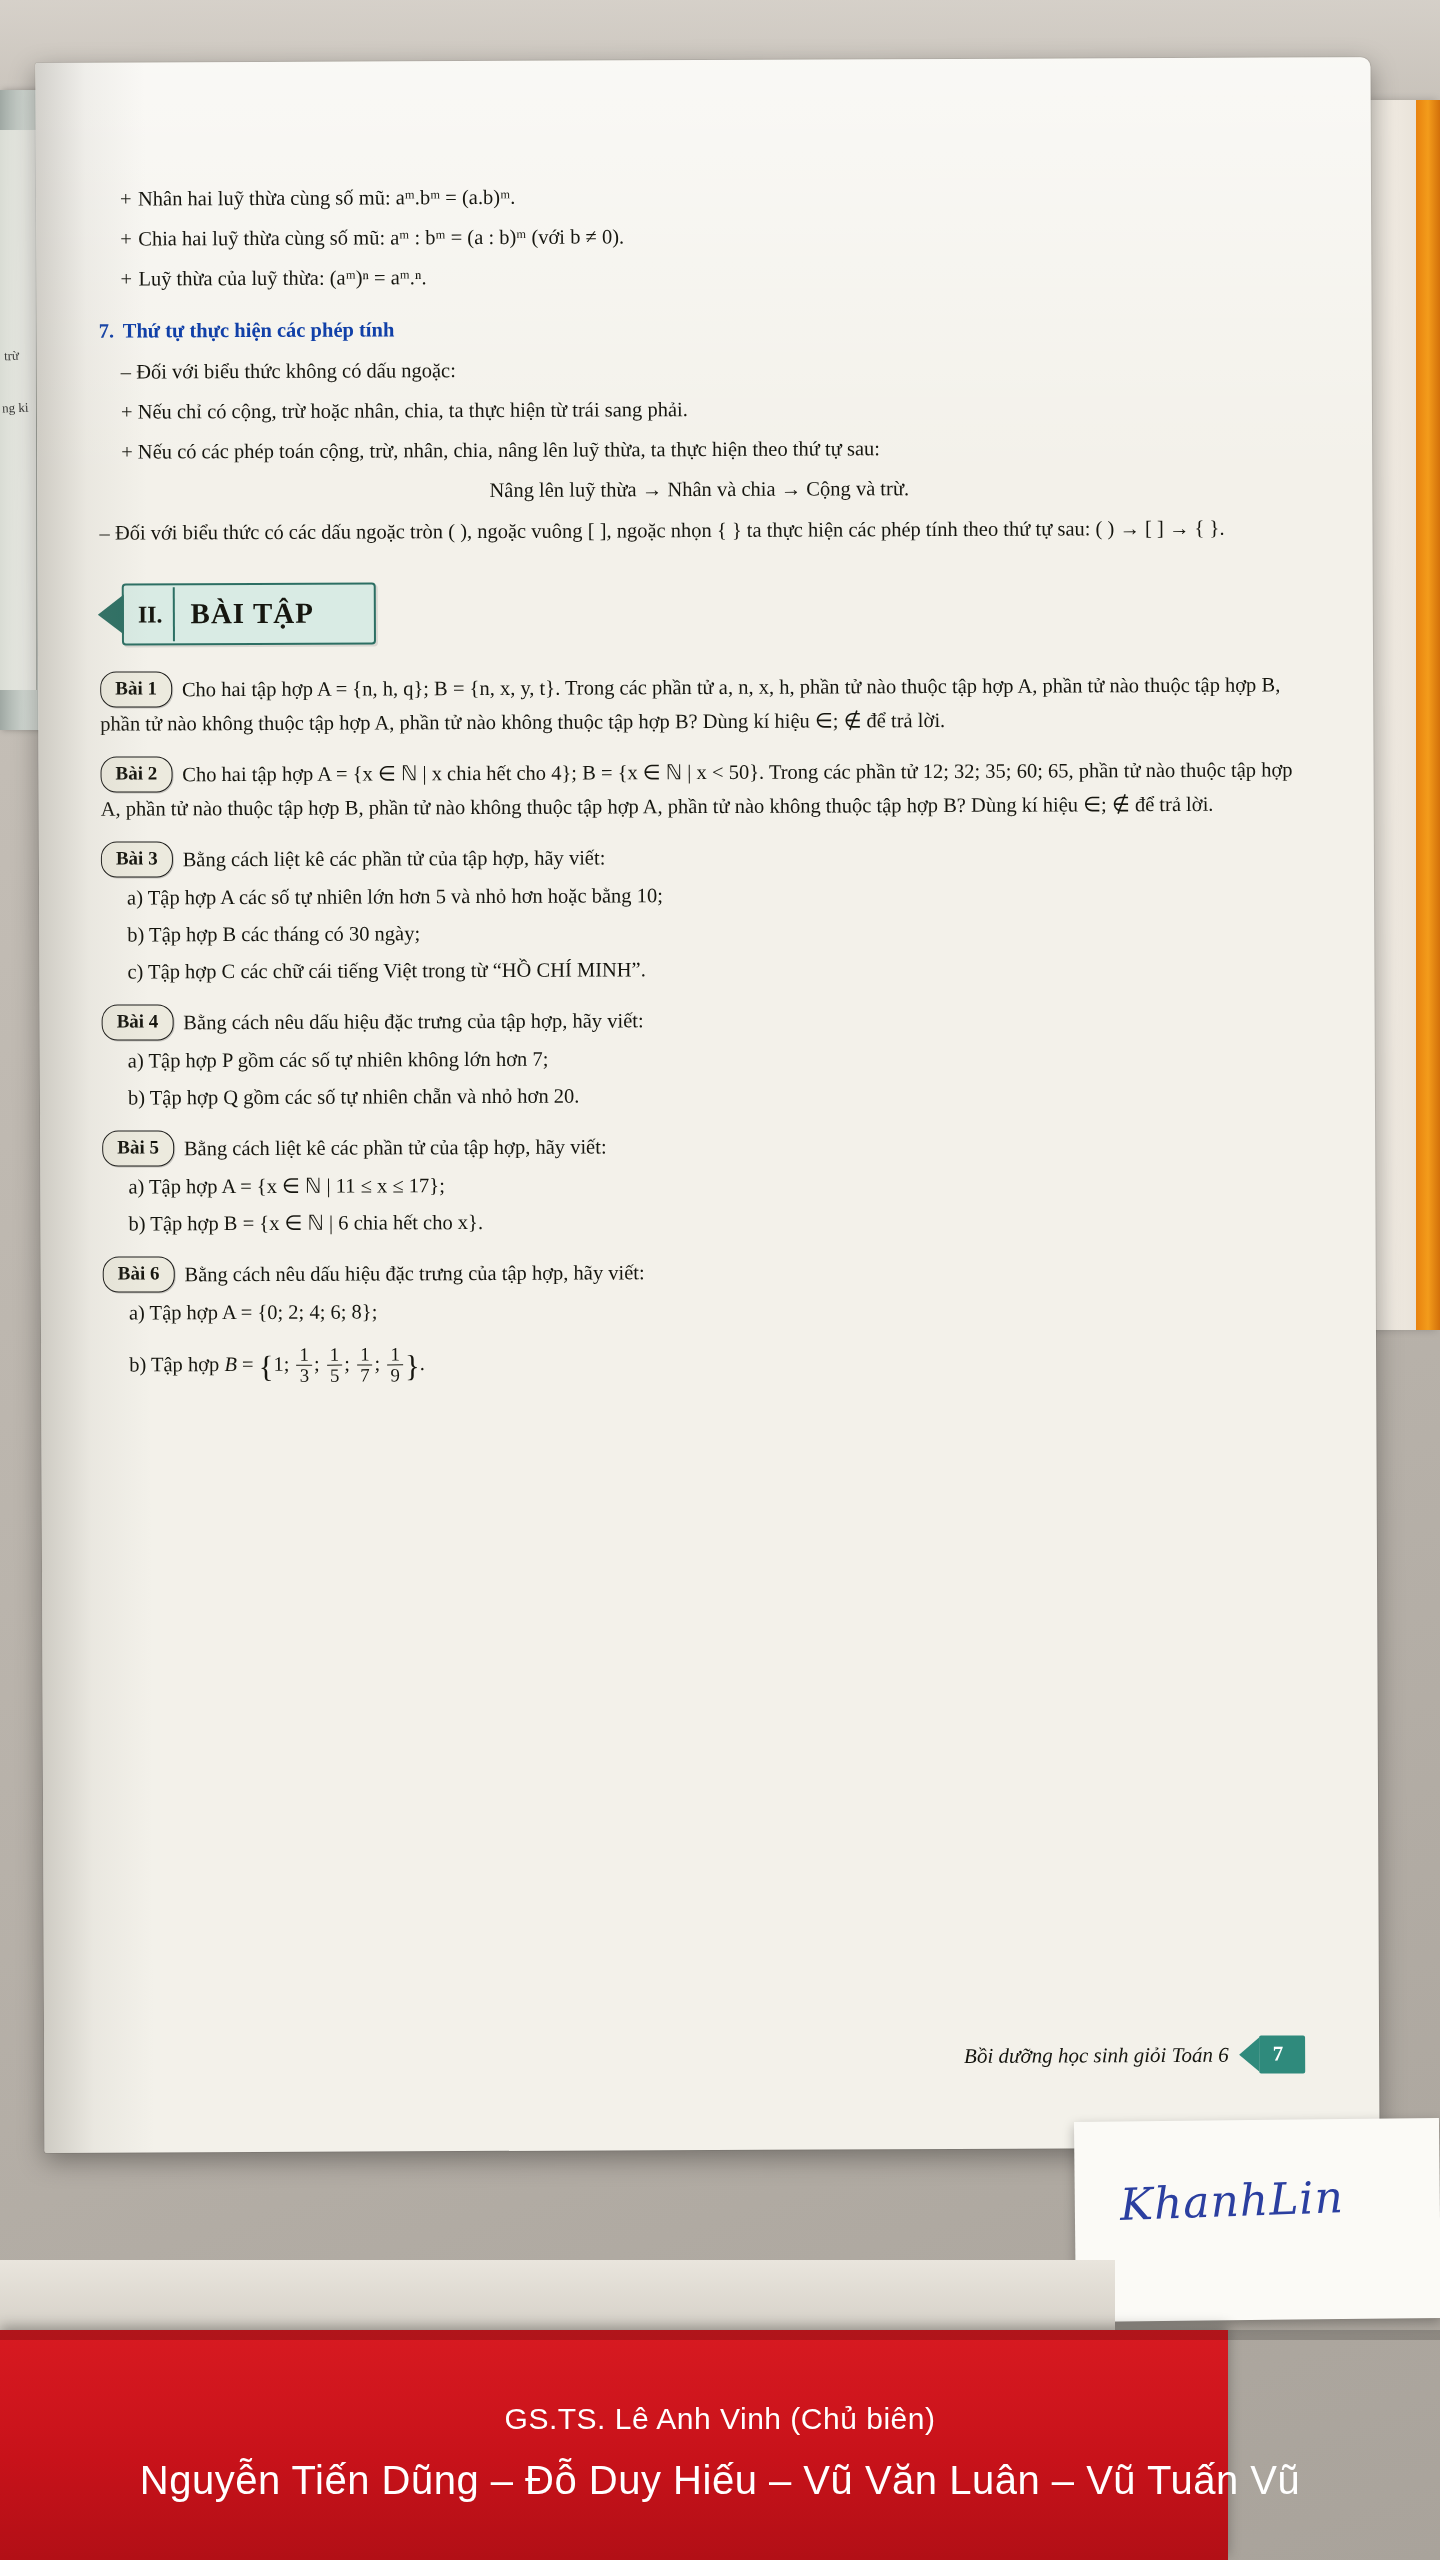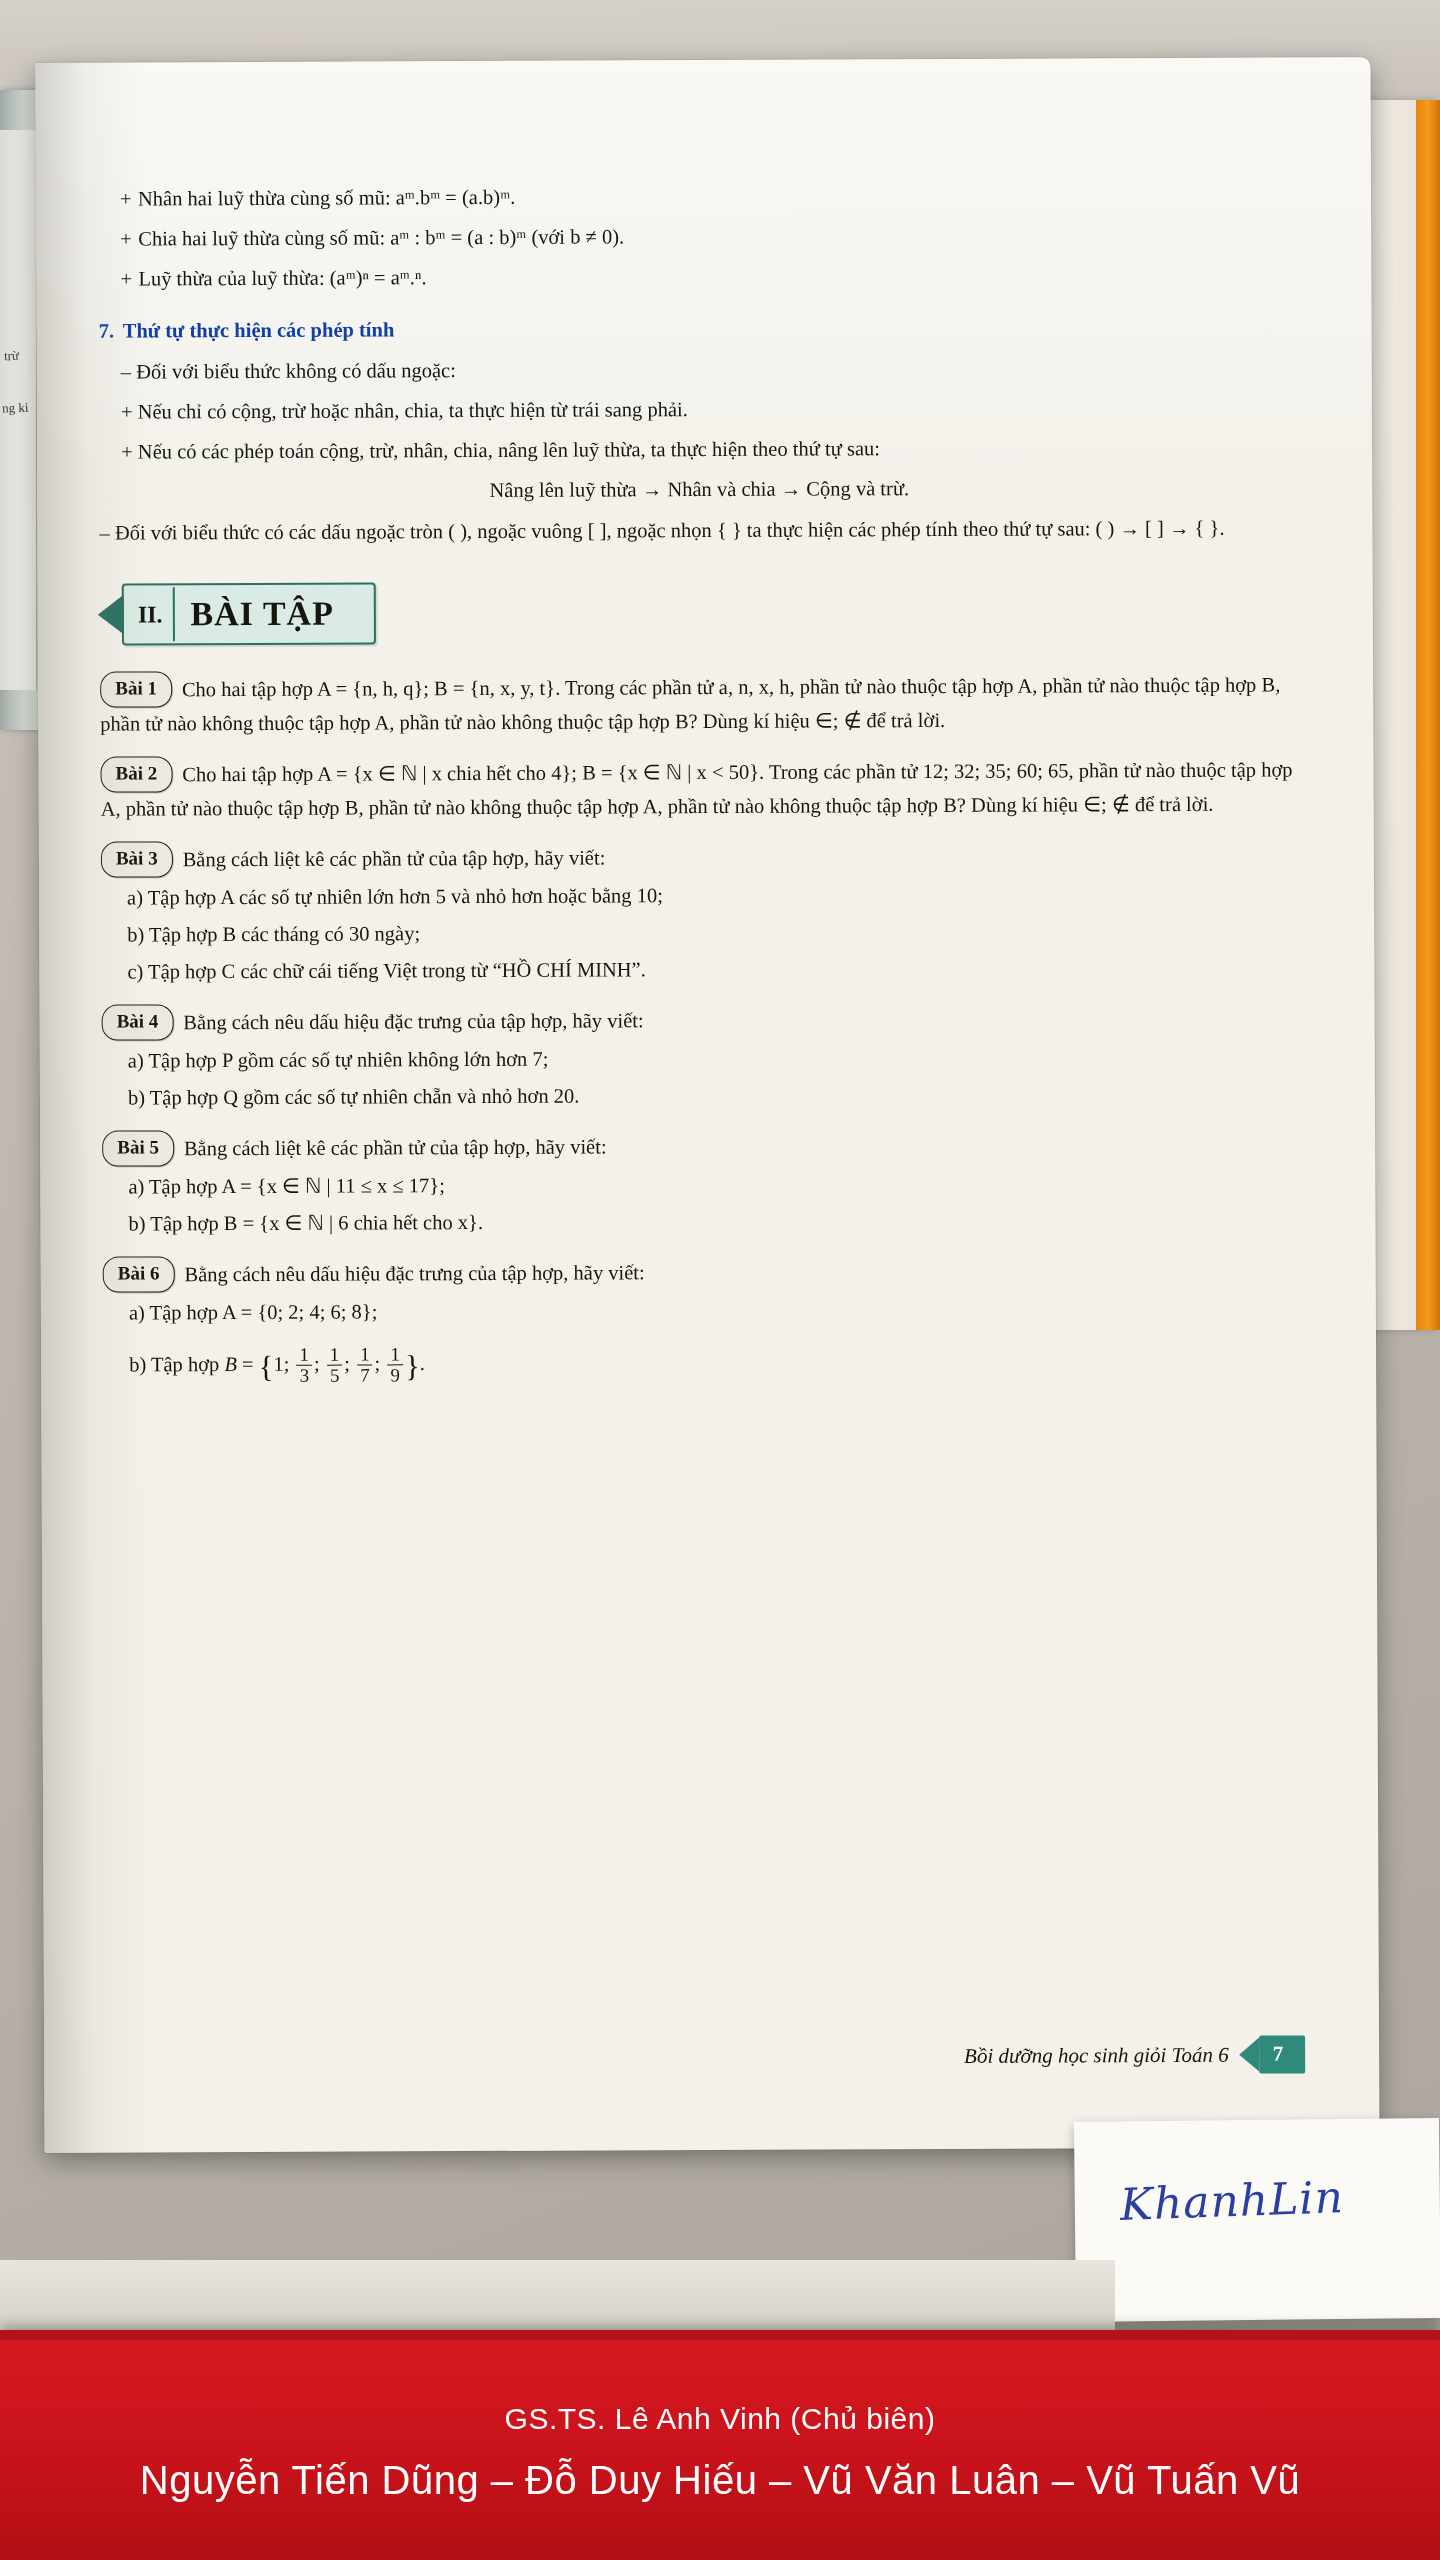--- a/index.html
+++ b/index.html
@@ -147,21 +147,21 @@
   }
   .banner .rn {
     font-weight: bold;
     font-size: 24px;
     padding: 0 10px 0 14px;
     border-right: 2px solid #2c6f63;
     line-height: 54px;
   }
   .banner .btxt {
     font-weight: bold;
-    font-size: 34px;
+    font-size: 29px;
     letter-spacing: 1px;
     padding-left: 16px;
     font-variant: small-caps;
   }
 
   
   .ex { margin: 16px 0 4px 0; }
   .pill {
     display: inline-block;
     border: 1.6px solid #1a1a18;
@@ -243,21 +243,21 @@
     font-size: 44px;
     color: #2b3fa0;
     letter-spacing: 1px;
     transform: rotate(-2deg);
   }
 
   
   .red-cover {
     position: absolute;
     left: 0; bottom: 0;
-    width: 1440px; height: 230px;
+    width: 1228px; height: 230px;
     background: linear-gradient(180deg, #d81a21 0%, #c8121a 55%, #b20f16 100%);
     box-shadow: 0 -4px 12px rgba(0,0,0,.3);
   }
   .red-cover .strip {
     position: absolute;
     left: 0; top: 0; width: 1440px; height: 10px;
     background: rgba(0,0,0,.18);
   }
   .authors {
     position: absolute;

